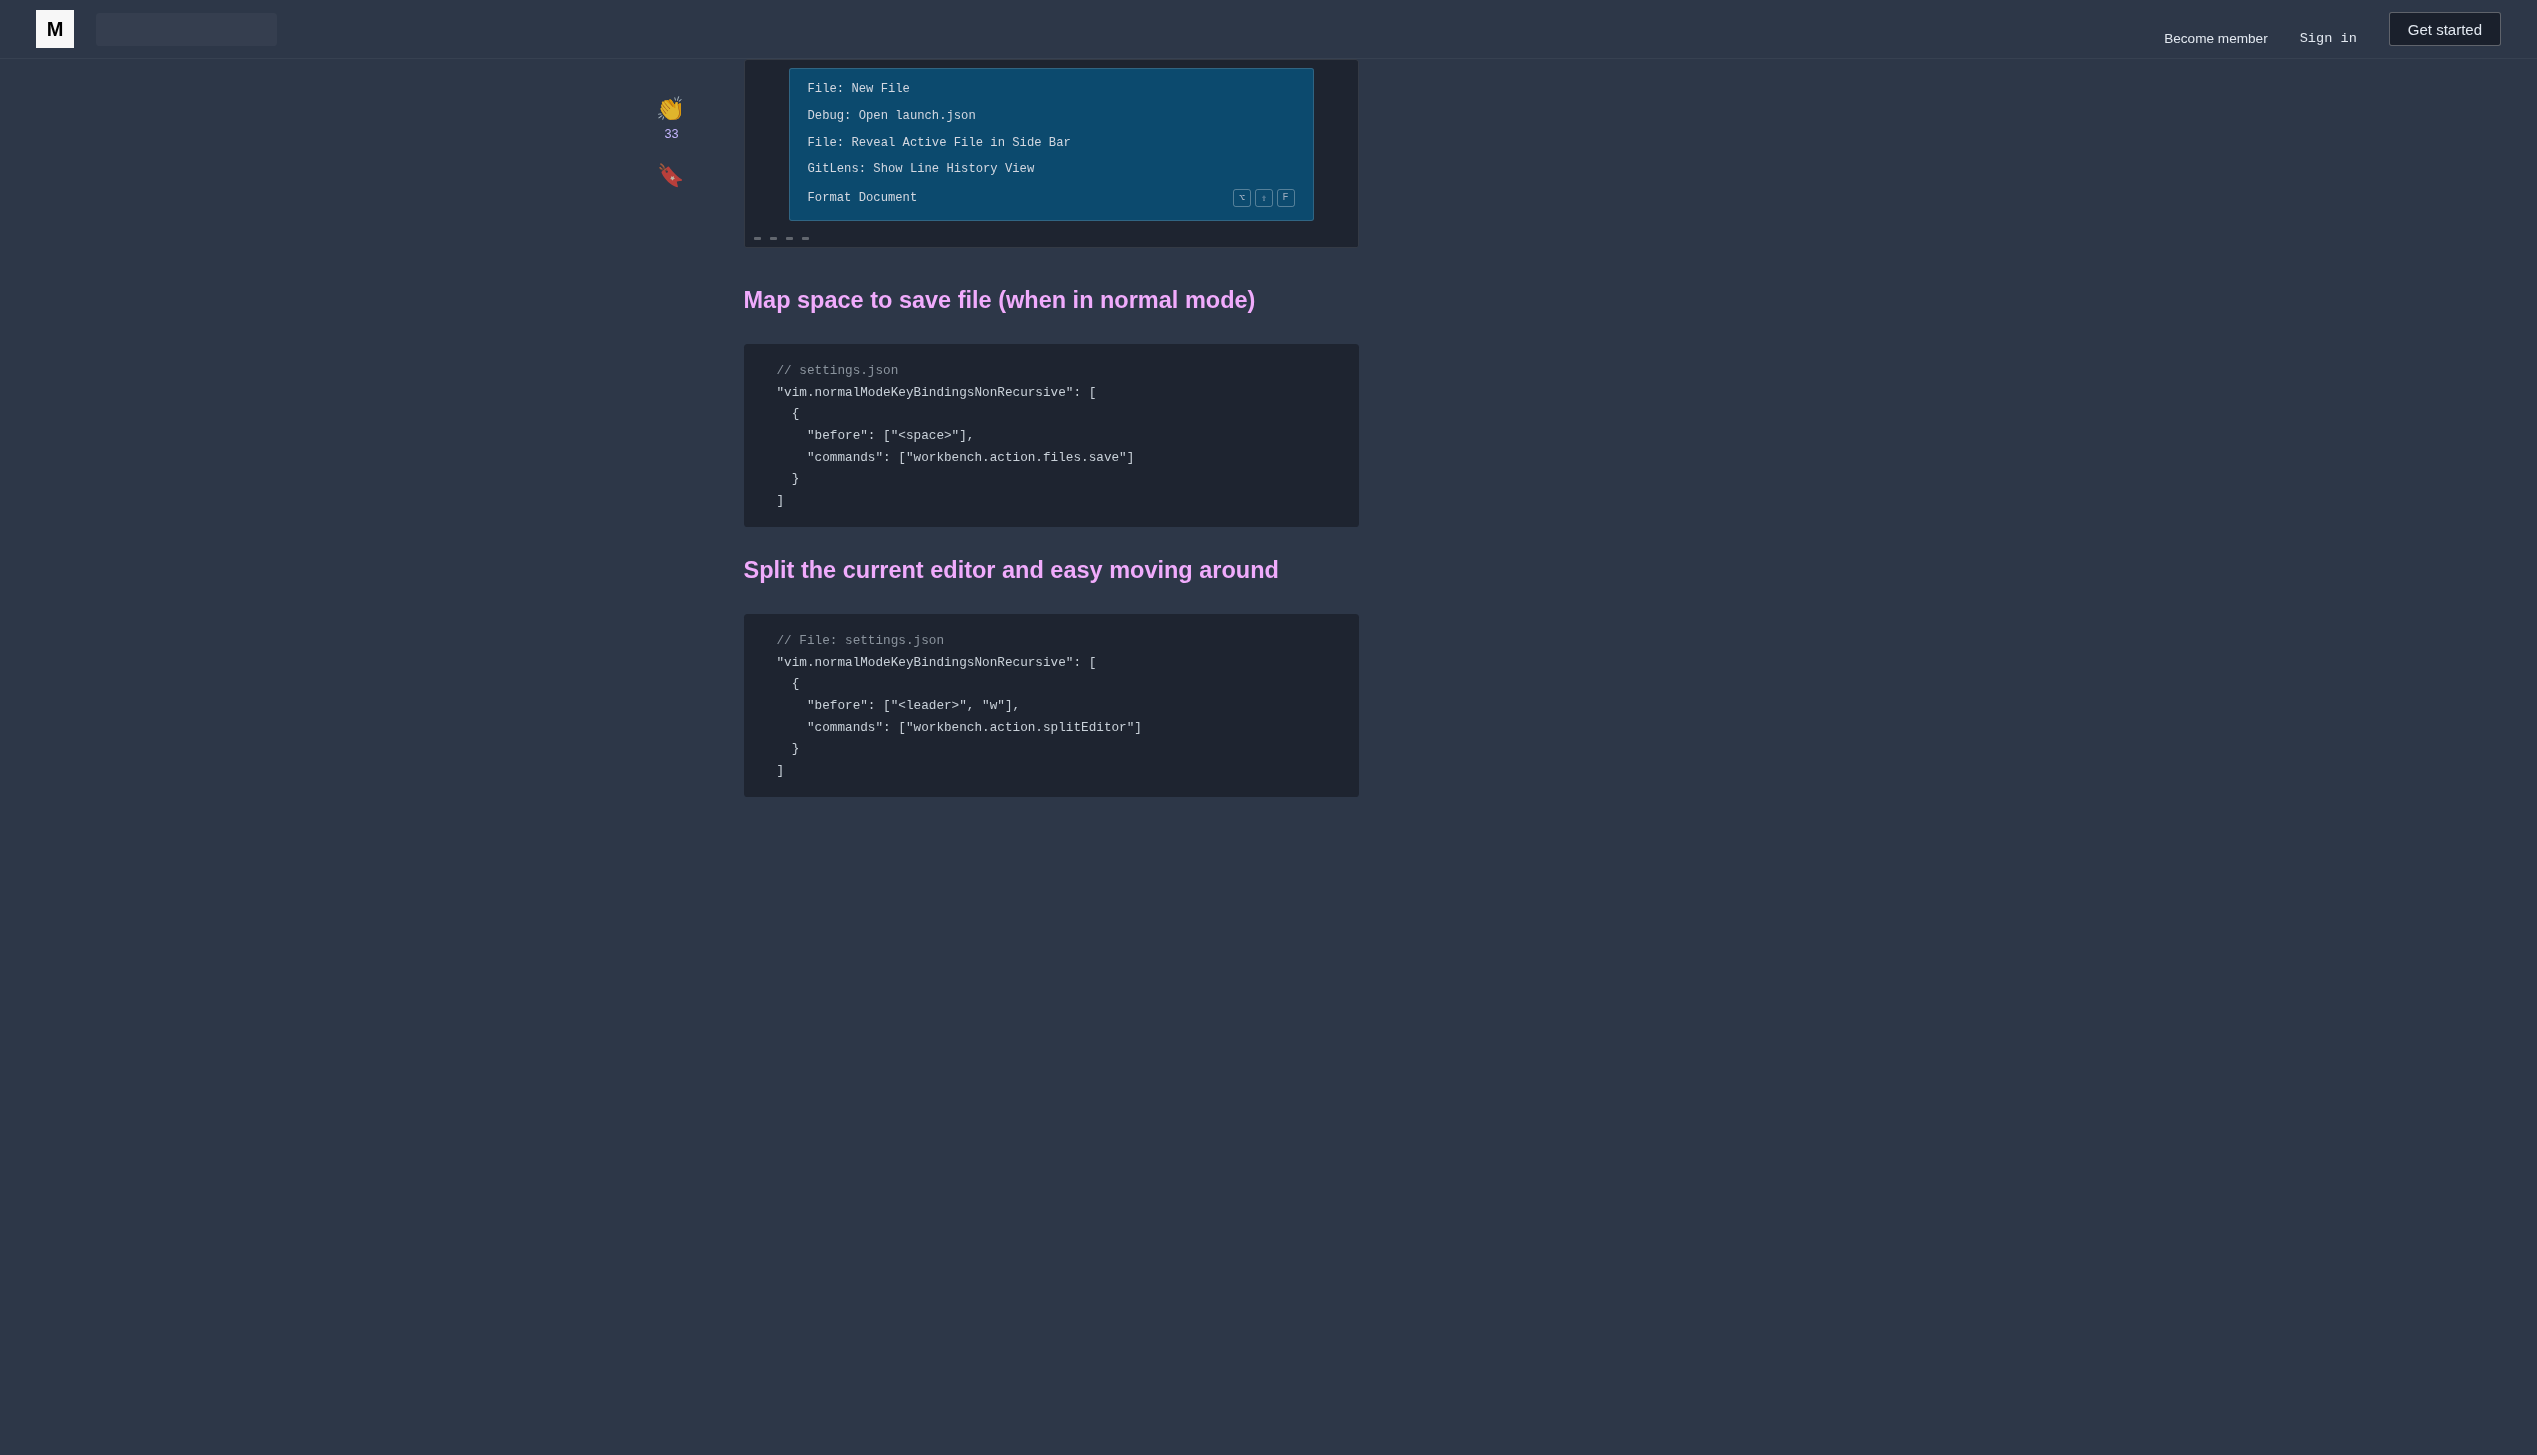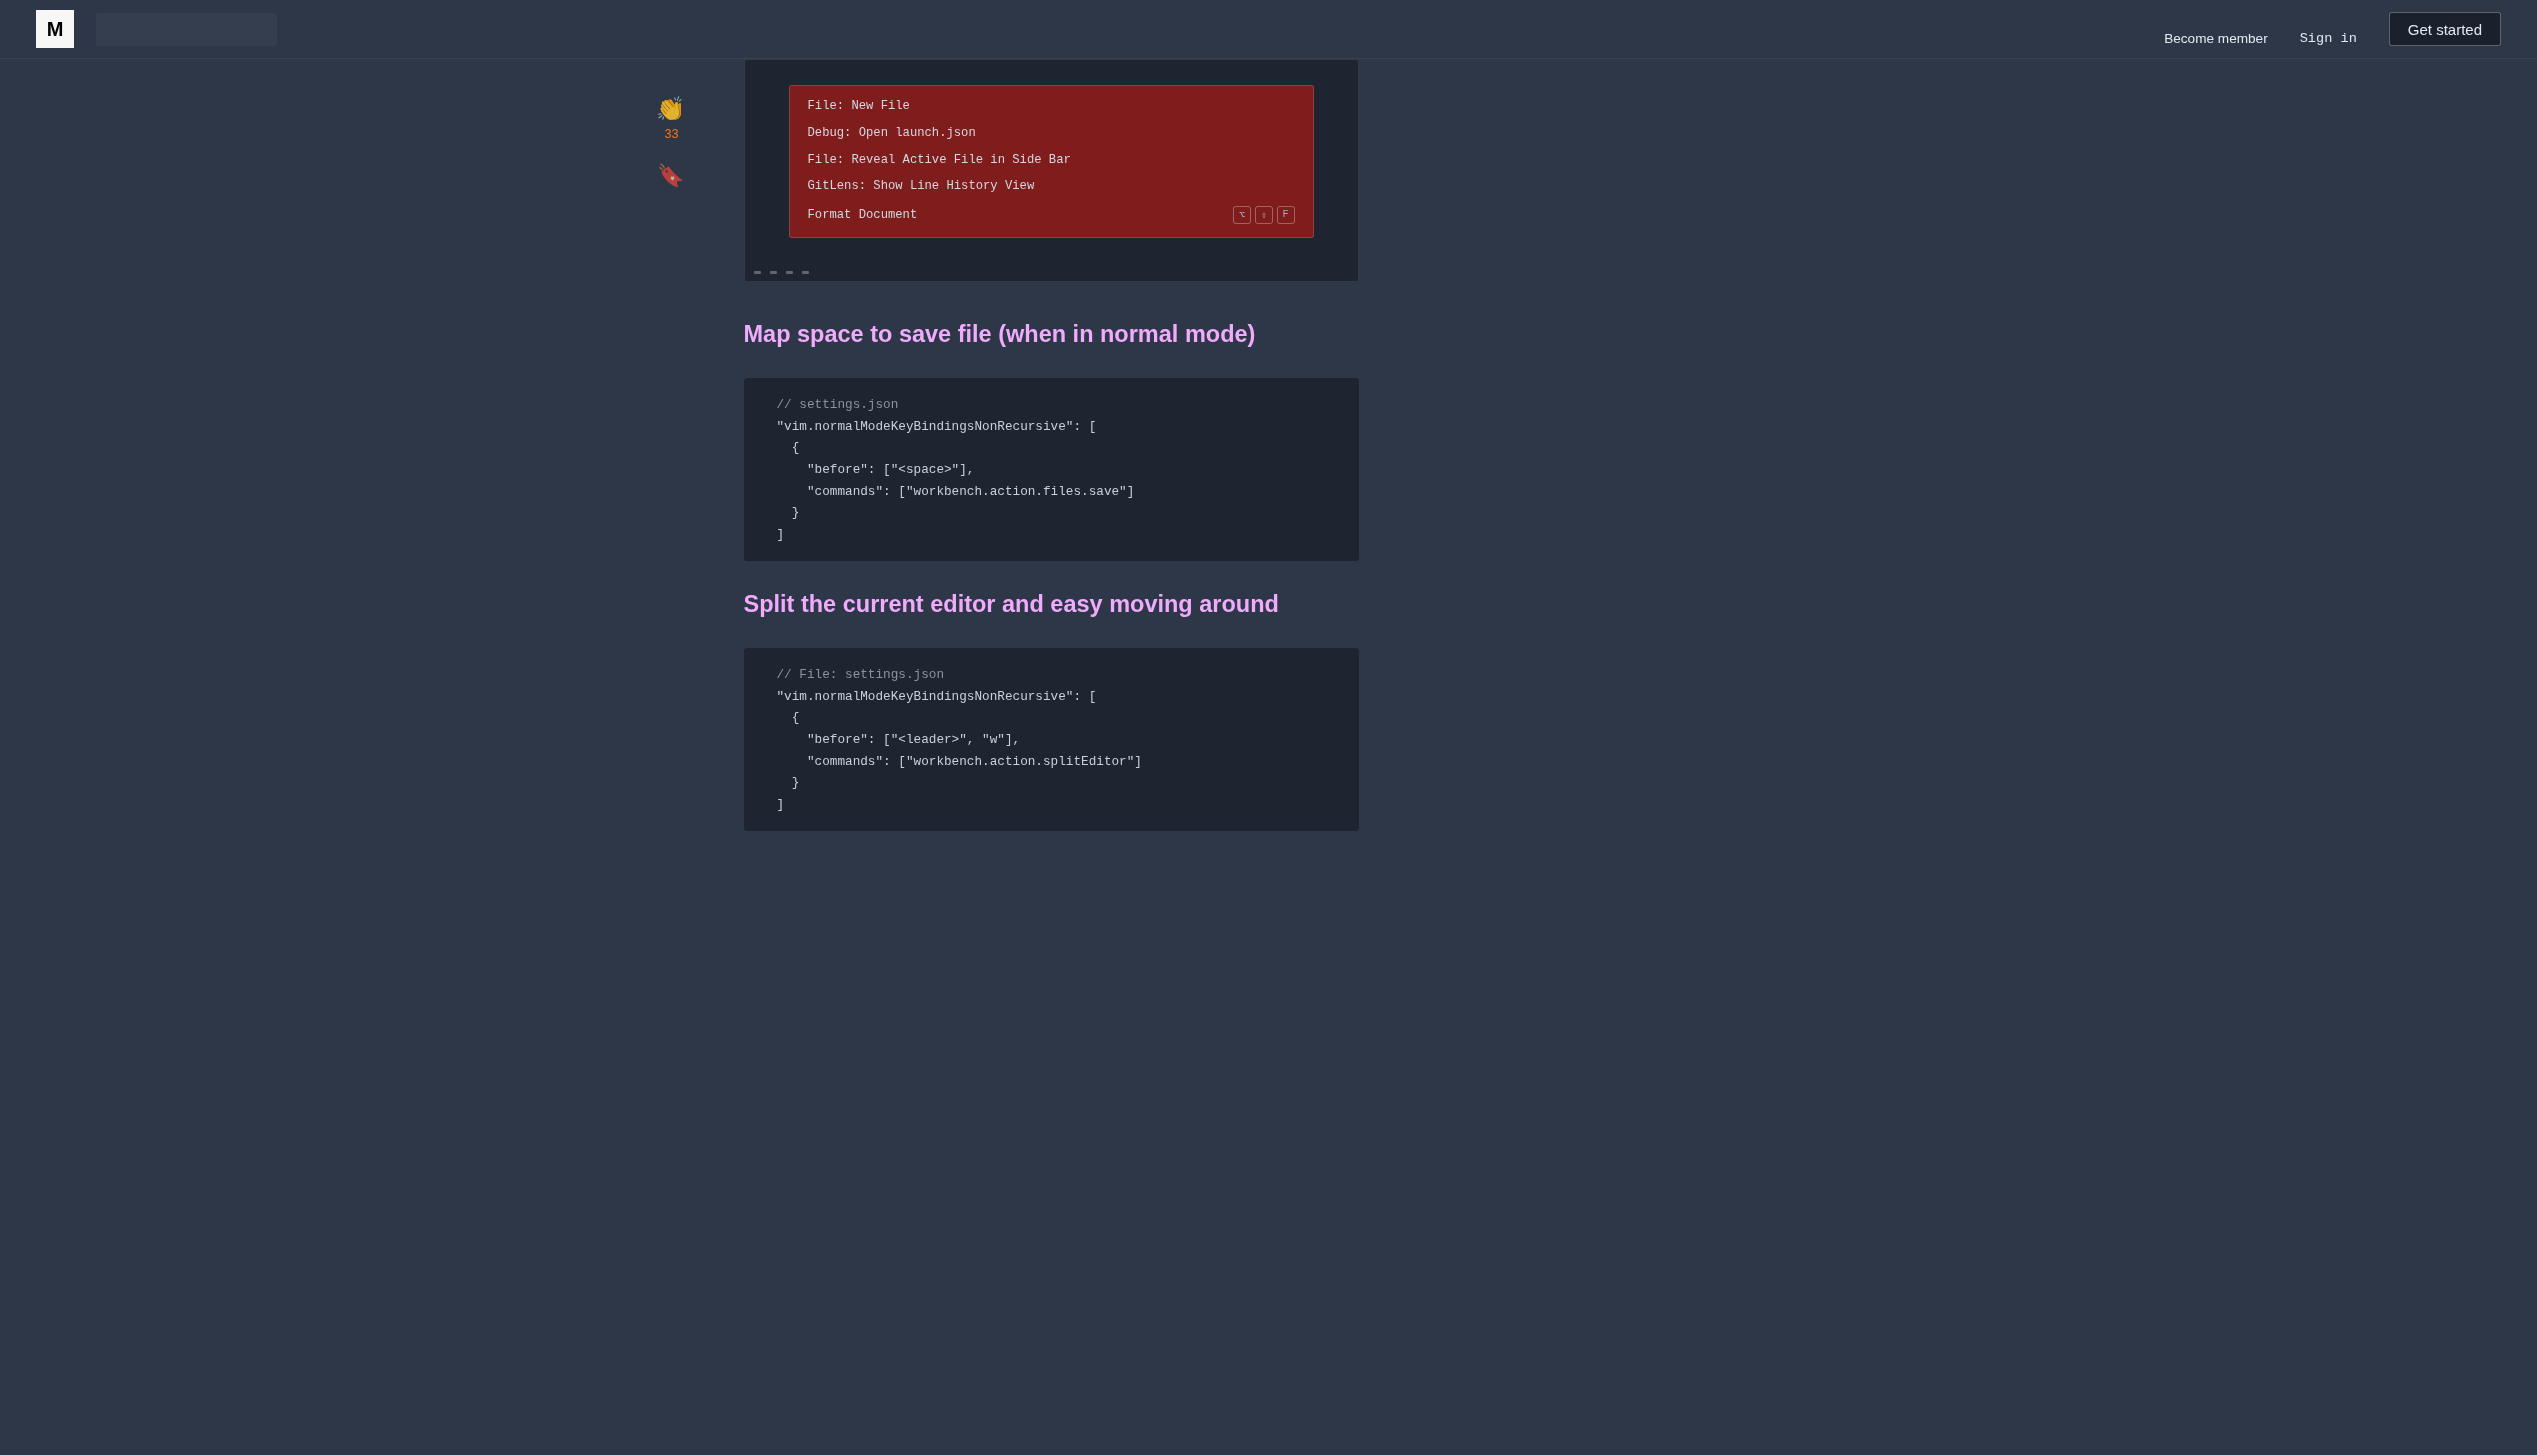--- a/index.html
+++ b/index.html
@@ -119,21 +119,21 @@
 
     .clap-icon {
       font-size: 23.5px;
       cursor: pointer;
       opacity: 0.85;
     }
 
     .clap-count {
       font-size: 12.7px;
       font-family: -apple-system, BlinkMacSystemFont, sans-serif;
-      color: #f97316;
+      color: #c4b5fd;
     }
 
     .bookmark-icon {
       font-size: 22px;
       cursor: pointer;
       opacity: 0.7;
       color: #a0aec0;
     }
 
     
@@ -152,26 +152,26 @@
 
     .vscode-screenshot {
       width: 100%;
       background-color: #1e2430;
       border: 0.9px solid rgba(255,255,255,0.1);
       border-radius: 3.6px;
       overflow: hidden;
     }
 
     .vscode-menu {
-      background-color: #7f1d1d;
+      background-color: #0c4a6e;
       padding: 7.2px 0;
       min-width: 289px;
       border: 0.9px solid rgba(255,255,255,0.15);
       border-radius: 2.7px;
-      margin: 25px auto;
+      margin: 8px auto;
       max-width: 525px;
     }
 
     .vscode-menu-item {
       padding: 6.3px 18px;
       font-family: 'Consolas', 'Courier New', monospace;
       font-size: 12.2px;
       color: #d4d8e1;
       display: flex;
       justify-content: space-between;

